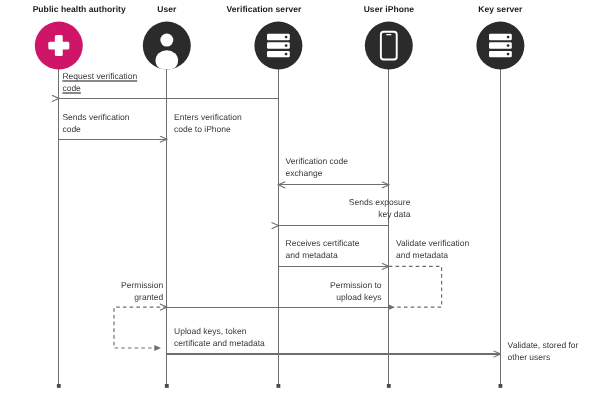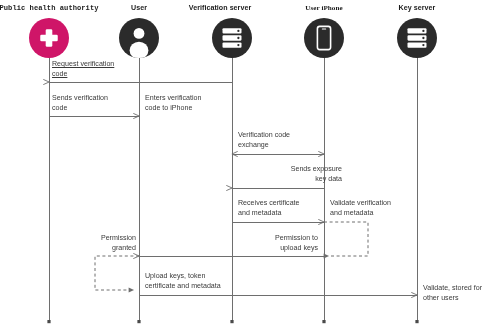--- a/index.html
+++ b/index.html
@@ -136,24 +136,24 @@
           <circle cx="423.4" cy="30.9" r="1.15" fill="#2b2b2b"></circle>
           <rect x="407.5" y="35.3" width="19" height="5.4" rx="1.1" fill="#ffffff"></rect>
           <circle cx="423.4" cy="38" r="1.15" fill="#2b2b2b"></circle>
           <rect x="407.5" y="42.4" width="19" height="5.4" rx="1.1" fill="#ffffff"></rect>
           <circle cx="423.4" cy="45.1" r="1.15" fill="#2b2b2b"></circle>
         </g>
       </g>
   </svg>
 
   <div id="actor-titles">
-      <div class="actor-title" style="left: 49px; top: 4px; font-family: Liberation Mono, monospace;">Public health authority</div>
+      <div class="actor-title" style="left: 66px; top: 4px;">Public health authority</div>
       <div class="actor-title" style="left: 139px; top: 4px;">User</div>
       <div class="actor-title" style="left: 220px; top: 4px;">Verification server</div>
-      <div class="actor-title" style="left: 324px; top: 4px; font-family: Liberation Serif, serif;">User iPhone</div>
+      <div class="actor-title" style="left: 324px; top: 4px;">User iPhone</div>
       <div class="actor-title" style="left: 417px; top: 4px;">Key server</div>
     </div>
   <div id="message-labels">
       <div class="msg-label align-left" style="left: 52px; top: 60px; width: 110px; text-decoration: underline;">Request verification
 code</div>
       <div class="msg-label align-left" style="left: 52px; top: 94px; width: 88px;">Sends verification
 code</div>
       <div class="msg-label align-left" style="left: 145px; top: 94px; width: 100px;">Enters verification
 code to iPhone</div>
       <div class="msg-label align-left" style="left: 238px; top: 131px; width: 92px;">Verification code

